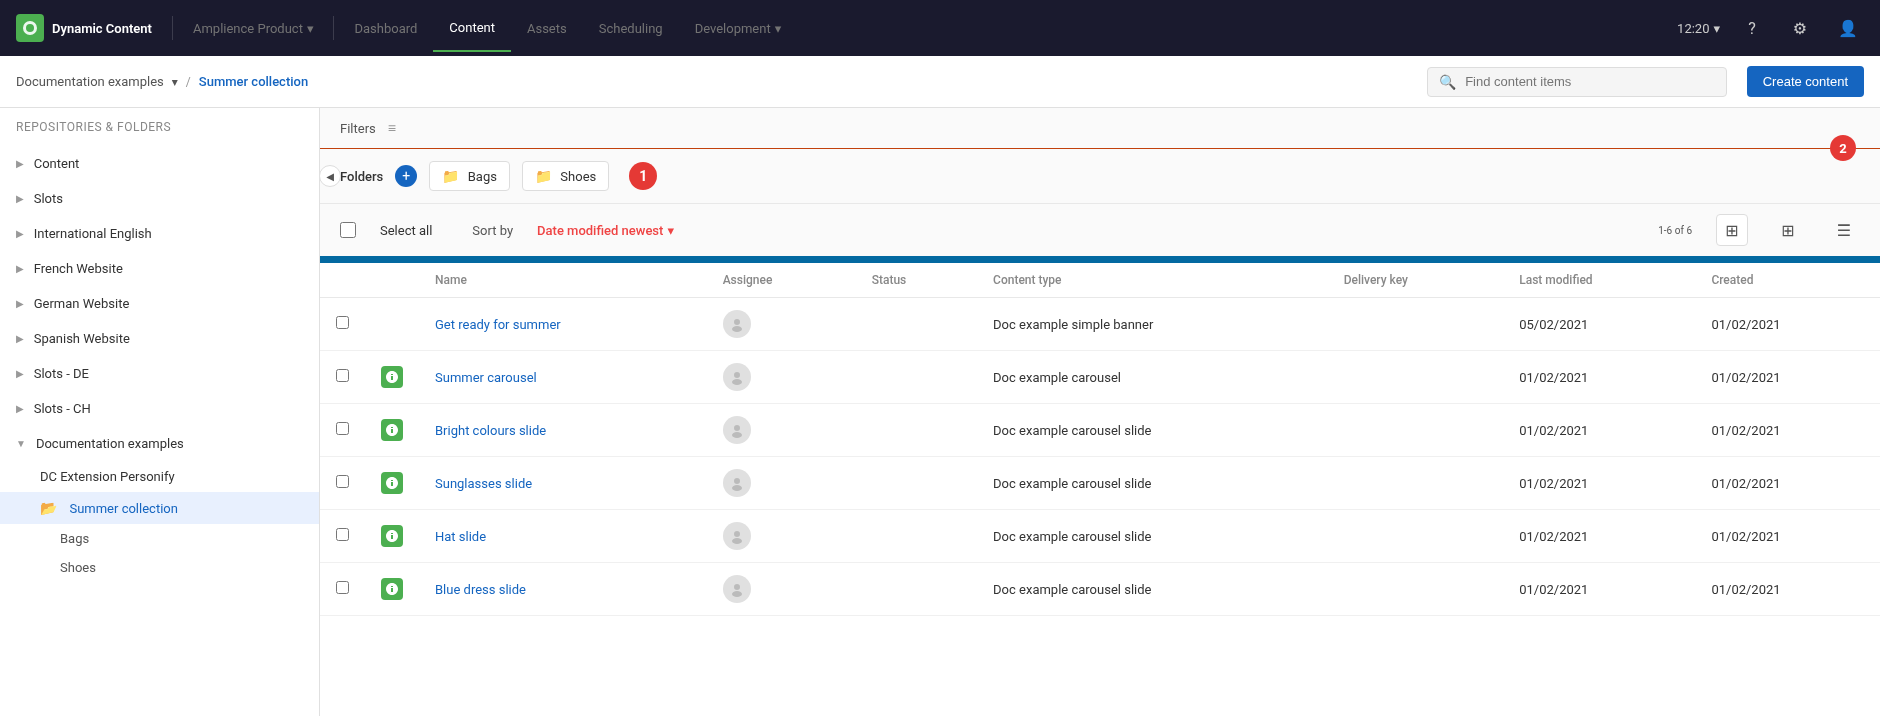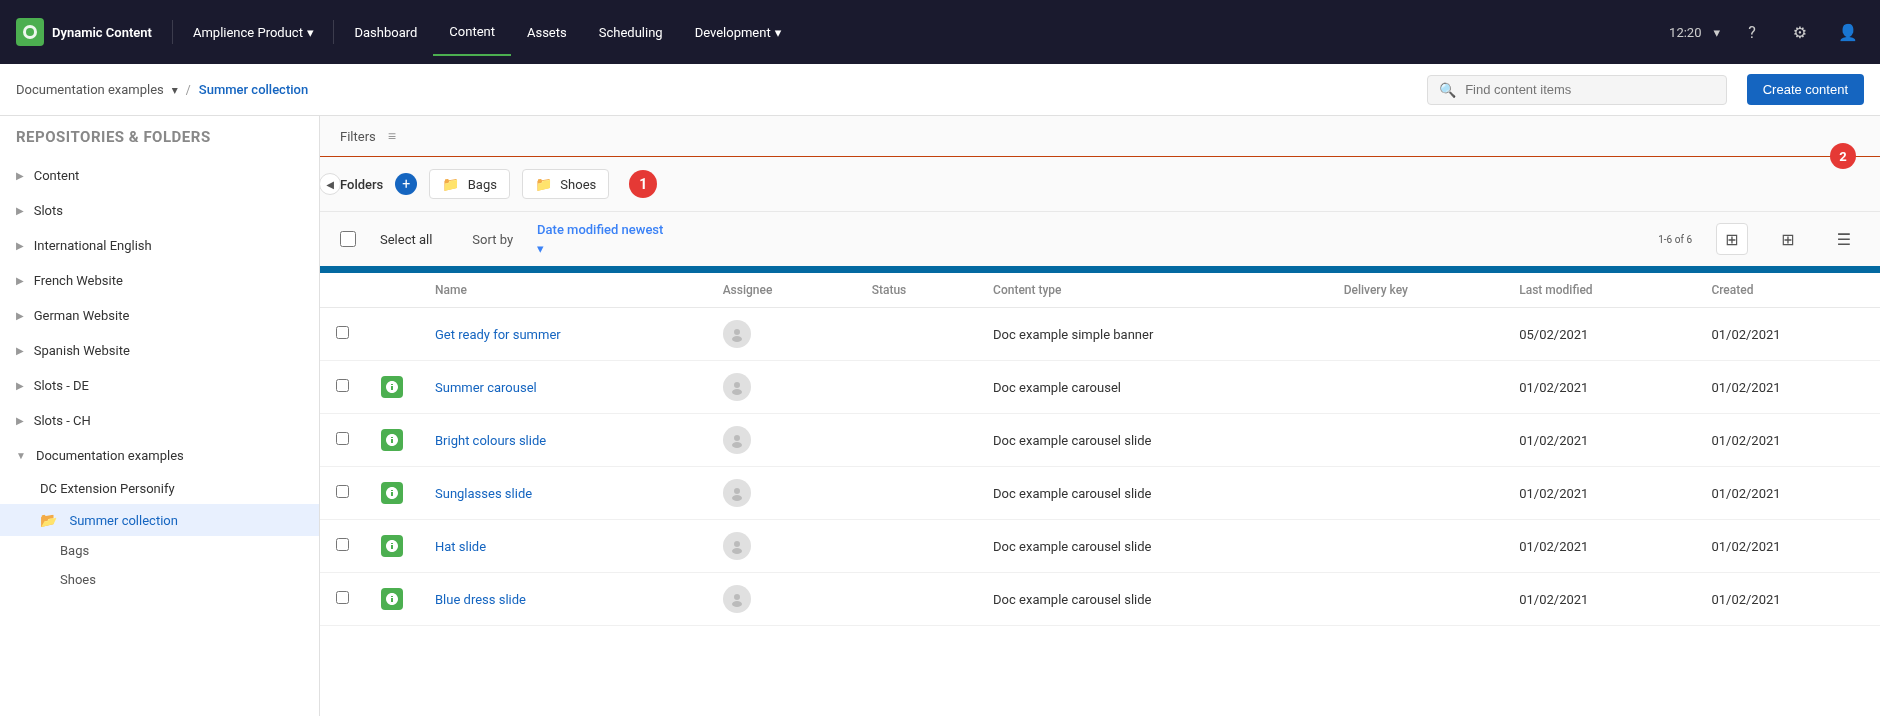--- a/index.html
+++ b/index.html
@@ -1,32 +1,32 @@
 <!DOCTYPE html>
 <html><head>
   <meta charset="utf-8">
   <style>
     * { box-sizing: border-box; margin: 0; padding: 0; }
     body { font-family: -apple-system, BlinkMacSystemFont, 'Segoe UI', Roboto, sans-serif; font-size: 13px; background: #f5f5f5; color: #333; height: 716px; overflow: hidden; }
 
     
     .top-nav {
-      display: flex; align-items: center; background: #1a1a2e; height: 64px; padding: 0 16px; color: #fff; gap: 0;
+      display: flex; align-items: center; background: #1a1a2e; height: 56px; padding: 0 16px; color: #fff; gap: 0;
     }
     .top-nav-logo { display: flex; align-items: center; gap: 8px; margin-right: 16px; }
     .top-nav-logo-icon { width: 28px; height: 28px; background: #4caf50; border-radius: 4px; display: flex; align-items: center; justify-content: center; }
     .top-nav-logo-text { font-size: 13px; font-weight: 600; color: #fff; white-space: nowrap; }
     .top-nav-item {
-      display: flex; align-items: center; gap: 4px; padding: 0 16px; height: 48px; font-size: 13px; color: #ffffff; cursor: pointer; white-space: nowrap;
+      display: flex; align-items: center; gap: 4px; padding: 0 16px; height: 48px; font-size: 13px; color: #737373; cursor: pointer; white-space: nowrap;
     }
     .top-nav-item.active { color: #fff; border-bottom: 2px solid #4caf50; }
     .top-nav-separator { width: 1px; height: 24px; background: rgba(255,255,255,0.15); margin: 0 4px; }
     .top-nav-spacer { flex: 1; }
     .top-nav-right { display: flex; align-items: center; gap: 16px; }
-    .top-nav-time { font-size: 13px; color: #ccc; display: flex; align-items: center; gap: 12px; }
+    .top-nav-time { font-size: 13px; color: #ccc; display: flex; align-items: center; gap: 4px; }
     .top-nav-icon-btn { width: 32px; height: 32px; display: flex; align-items: center; justify-content: center; cursor: pointer; color: #ccc; font-size: 16px; }
 
     
     .breadcrumb-bar {
       display: flex; align-items: center; background: #fff; height: 52px; padding: 0 16px; border-bottom: 1px solid #e0e0e0; gap: 8px;
     }
     .breadcrumb-text { font-size: 13px; color: #555; cursor: pointer; }
     .breadcrumb-link { font-size: 13px; color: #1565c0; font-weight: 500; cursor: pointer; }
     .breadcrumb-chevron { color: #999; font-size: 12px; }
     .breadcrumb-dropdown { font-size: 12px; color: #555; cursor: pointer; }
@@ -36,21 +36,21 @@
     .search-bar input { border: none; background: transparent; outline: none; font-size: 13px; color: #333; width: 100%; }
     .create-btn {
       margin-left: 12px; background: #1565c0; color: #fff; border: none; border-radius: 4px; padding: 8px 16px; font-size: 13px; font-weight: 500; cursor: pointer; white-space: nowrap;
     }
 
     
     .main-layout { display: flex; height: calc(716px - 48px - 52px); }
 
     
     .sidebar { width: 320px; background: #fff; border-right: 1px solid #e0e0e0; overflow-y: auto; flex-shrink: 0; }
-    .sidebar-header { padding: 12px 16px; font-size: 15px; color: #888; font-weight: 700; text-transform: uppercase; letter-spacing: 0.5px; }
+    .sidebar-header { padding: 12px 16px; font-size: 12px; color: #888; font-weight: 400; text-transform: uppercase; letter-spacing: 0.5px; }
     .sidebar-item {
       display: flex; align-items: center; padding: 10px 16px; cursor: pointer; gap: 8px; color: #333; font-size: 13px;
     }
     .sidebar-item .chevron { font-size: 10px; color: #999; margin-right: 2px; }
     .sidebar-subitem {
       display: flex; align-items: flex-end; padding: 8px 16px 8px 40px; cursor: pointer; gap: 8px; color: #333; font-size: 13px;
     }
     .sidebar-subitem.active { background: #e8f0fe; color: #1565c0; }
     .sidebar-subsubitem {
       display: flex; align-items: center; padding: 7px 16px 7px 60px; cursor: pointer; color: #555; font-size: 13px;
@@ -69,21 +69,21 @@
     .folder-chip {
       display: flex; align-items: center; gap: 8px; background: #fff; border: 1px solid #ddd; border-radius: 4px; padding: 6px 12px; cursor: pointer; font-size: 13px;
     }
     .folder-chip-icon { color: #7c4dff; font-size: 14px; }
 
     
     .sort-bar { display: flex; align-items: center; padding: 10px 20px; background: #fafafa; border-bottom: 7px solid #0369a1; gap: 24px; }
     .select-all-cb { width: 16px; height: 16px; cursor: pointer; }
     .select-all-label { font-size: 13px; color: #333; cursor: pointer; }
     .sort-label { font-size: 13px; color: #555; margin-left: 16px; }
-    .sort-value { font-size: 13px; color: #3b82f6; font-weight: 500; display: flex; align-items: flex-start; gap: 4px; cursor: pointer; flex-direction: column; }
+    .sort-value { font-size: 13px; color: #ef4444; font-weight: 500; display: flex; align-items: flex-start; gap: 4px; cursor: pointer; }
     .count-label { margin-left: auto; font-size: 10px; color: #555; }
     .view-icon-btn { width: 32px; height: 32px; display: flex; align-items: center; justify-content: center; cursor: pointer; color: #555; font-size: 16px; }
     .filter-btn { width: 32px; height: 32px; display: flex; align-items: center; justify-content: center; cursor: pointer; color: #555; font-size: 16px; border: 1px solid #ddd; border-radius: 4px; background: #fff; }
 
     
     .content-table { width: 100%; border-collapse: collapse; background: #fff; }
     .content-table th { padding: 10px 16px; text-align: left; font-size: 12px; color: #888; font-weight: 500; border-bottom: 1px solid #e8e8e8; background: #fff; white-space: nowrap; }
     .content-table td { padding: 12px 16px; font-size: 13px; color: #333; border-bottom: 1px solid #f0f0f0; vertical-align: middle; white-space: nowrap; }
     .content-table .cb-col { width: 40px; text-align: center; }
     .content-table .icon-col { width: 36px; text-align: center; }

